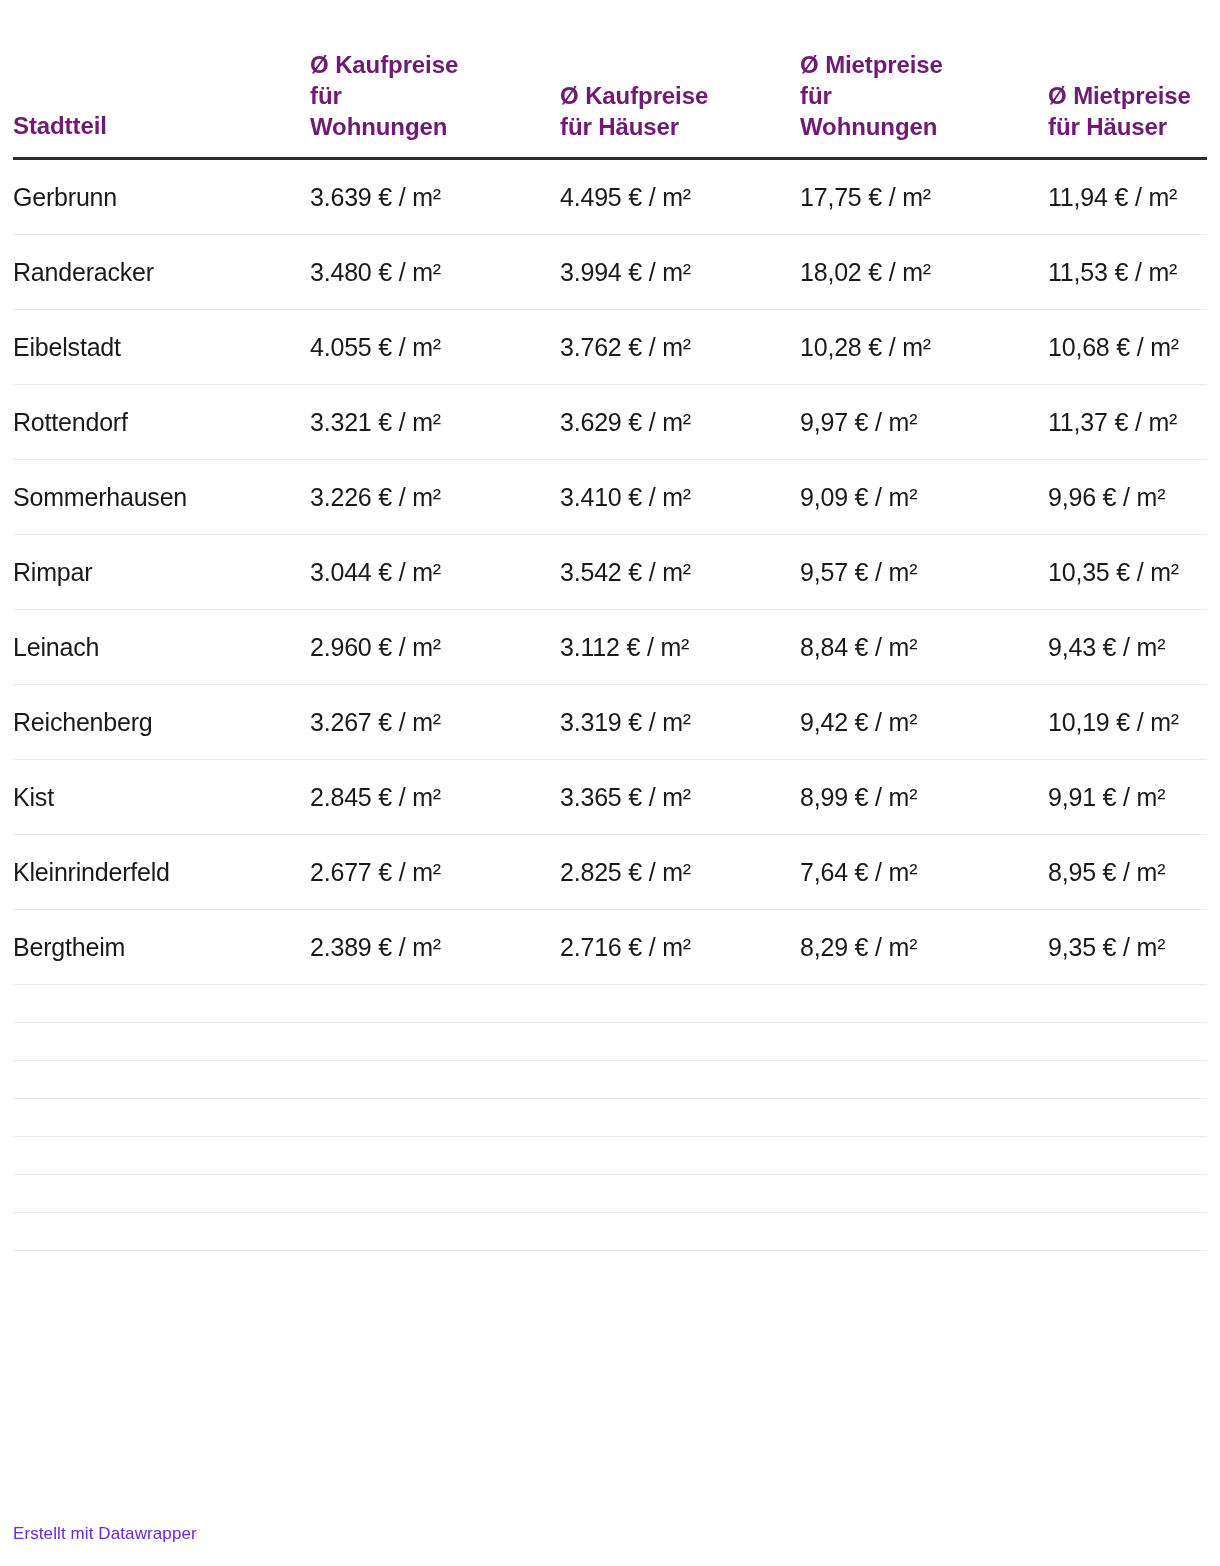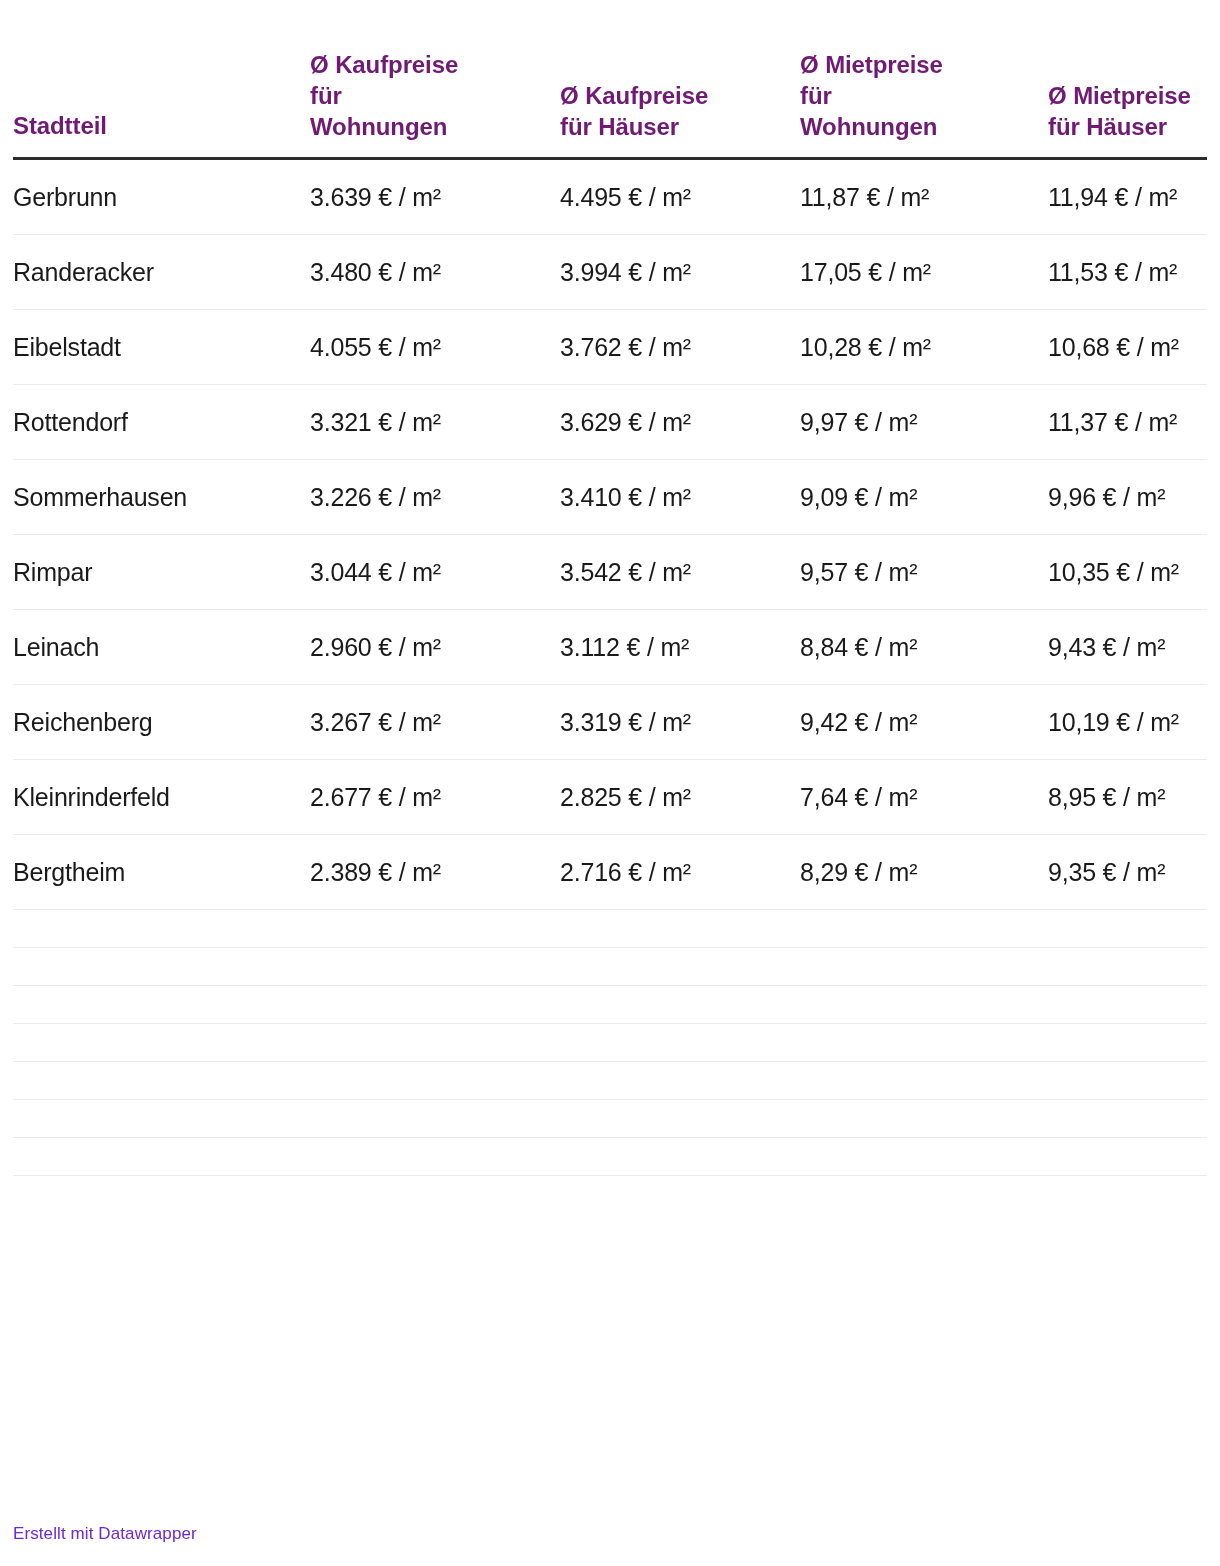--- a/index.html
+++ b/index.html
@@ -129,28 +129,28 @@
             <span class="hdr-line">Ø Mietpreise</span>
             <span class="hdr-line">für Häuser</span>
           </th>
         </tr>
       </thead>
       <tbody id="table-body">
           <tr>
             <td>Gerbrunn</td>
             <td>3.639 € / m²</td>
             <td>4.495 € / m²</td>
-            <td>11,87 € / m²</td>
+            <td>17,75 € / m²</td>
             <td>11,94 € / m²</td>
           </tr>
           <tr>
             <td>Randeracker</td>
             <td>3.480 € / m²</td>
             <td>3.994 € / m²</td>
-            <td>17,05 € / m²</td>
+            <td>18,02 € / m²</td>
             <td>11,53 € / m²</td>
           </tr>
           <tr>
             <td>Eibelstadt</td>
             <td>4.055 € / m²</td>
             <td>3.762 € / m²</td>
             <td>10,28 € / m²</td>
             <td>10,68 € / m²</td>
           </tr>
           <tr>
@@ -182,20 +182,27 @@
             <td>9,43 € / m²</td>
           </tr>
           <tr>
             <td>Reichenberg</td>
             <td>3.267 € / m²</td>
             <td>3.319 € / m²</td>
             <td>9,42 € / m²</td>
             <td>10,19 € / m²</td>
           </tr>
           <tr>
+            <td>Kist</td>
+            <td>2.845 € / m²</td>
+            <td>3.365 € / m²</td>
+            <td>8,99 € / m²</td>
+            <td>9,91 € / m²</td>
+          </tr>
+          <tr>
             <td>Kleinrinderfeld</td>
             <td>2.677 € / m²</td>
             <td>2.825 € / m²</td>
             <td>7,64 € / m²</td>
             <td>8,95 € / m²</td>
           </tr>
           <tr>
             <td>Bergtheim</td>
             <td>2.389 € / m²</td>
             <td>2.716 € / m²</td>

